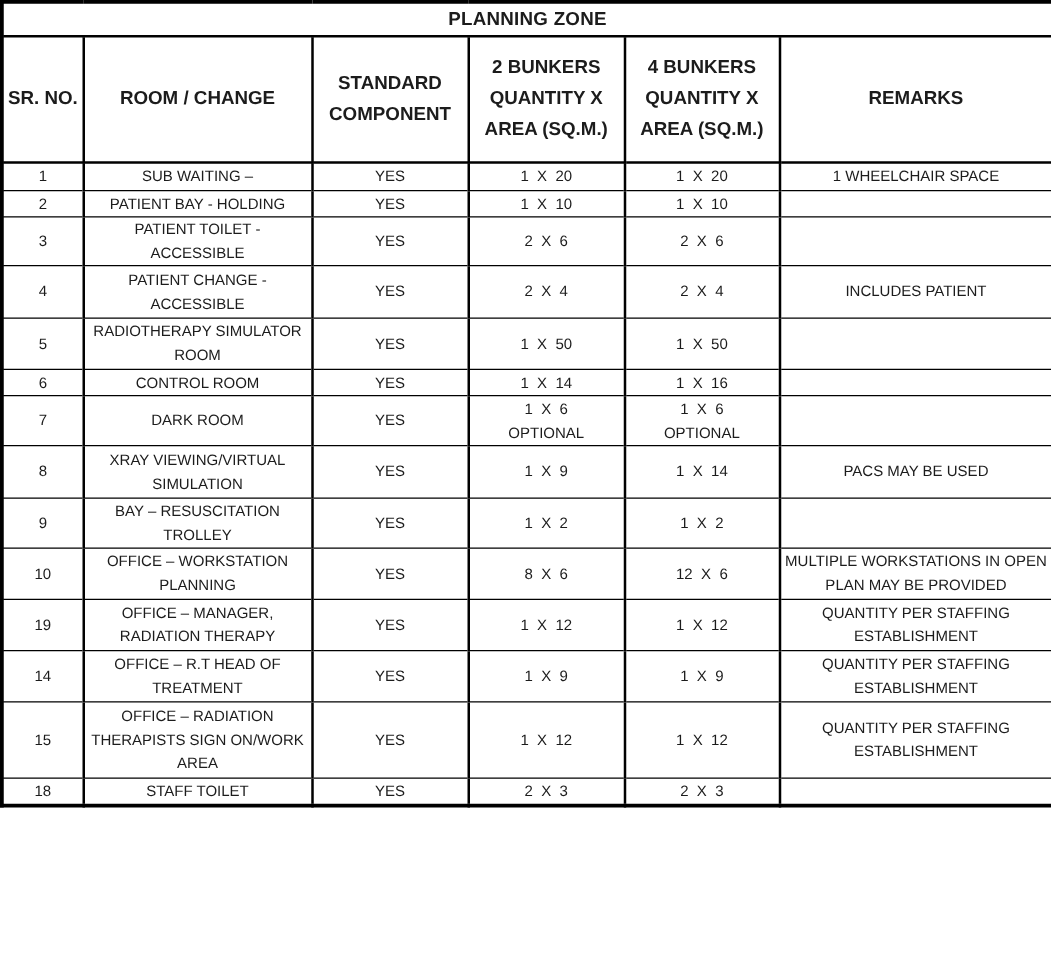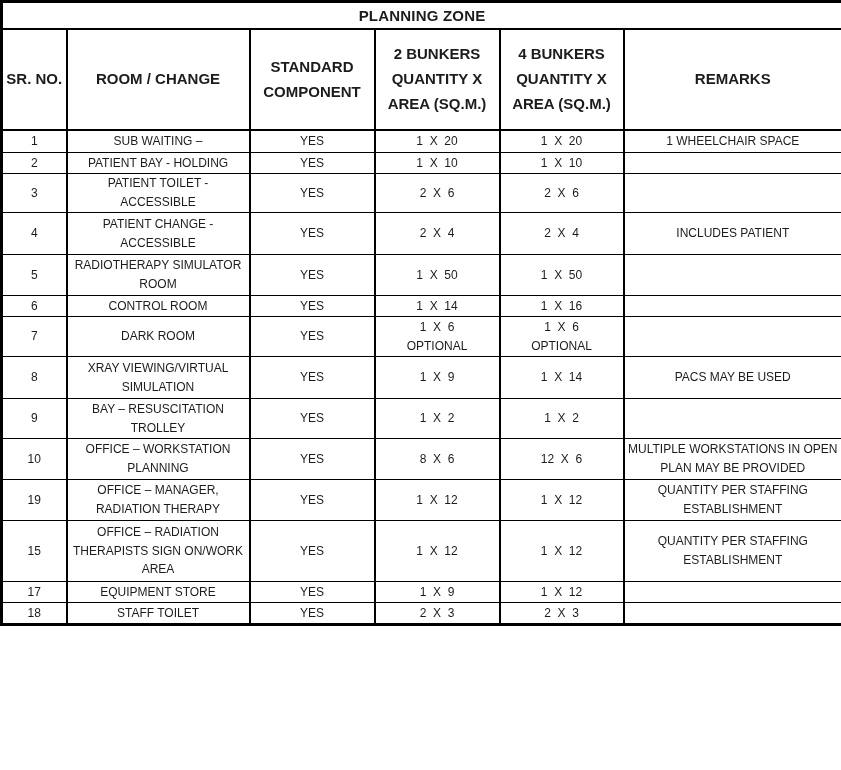--- a/index.html
+++ b/index.html
@@ -167,40 +167,42 @@
     <tr class="h40">
       <td>19</td>
       <td>OFFICE – MANAGER,
 RADIATION THERAPY</td>
       <td>YES</td>
       <td class="qty">1  X  12</td>
       <td class="qty">1  X  12</td>
       <td>QUANTITY PER STAFFING
 ESTABLISHMENT</td>
     </tr>
+    <tr class="h40">
+      <td>14</td>
+      <td>OFFICE – R.T HEAD OF
+TREATMENT</td>
+      <td>YES</td>
+      <td class="qty">1  X  9</td>
+      <td class="qty">1  X  9</td>
+      <td>QUANTITY PER STAFFING
+ESTABLISHMENT</td>
+    </tr>
     <tr class="h60">
       <td>15</td>
       <td>OFFICE – RADIATION
 THERAPISTS SIGN ON/WORK
 AREA</td>
       <td>YES</td>
       <td class="qty">1  X  12</td>
       <td class="qty">1  X  12</td>
       <td>QUANTITY PER STAFFING
 ESTABLISHMENT</td>
     </tr>
     <tr class="h20">
-      <td>17</td>
-      <td>EQUIPMENT STORE</td>
-      <td>YES</td>
-      <td class="qty">1  X  9</td>
-      <td class="qty">1  X  12</td>
-      <td></td>
-    </tr>
-    <tr class="h20">
       <td>18</td>
       <td>STAFF TOILET</td>
       <td>YES</td>
       <td class="qty">2  X  3</td>
       <td class="qty">2  X  3</td>
       <td></td>
     </tr>
   </tbody>
 </table>
 

